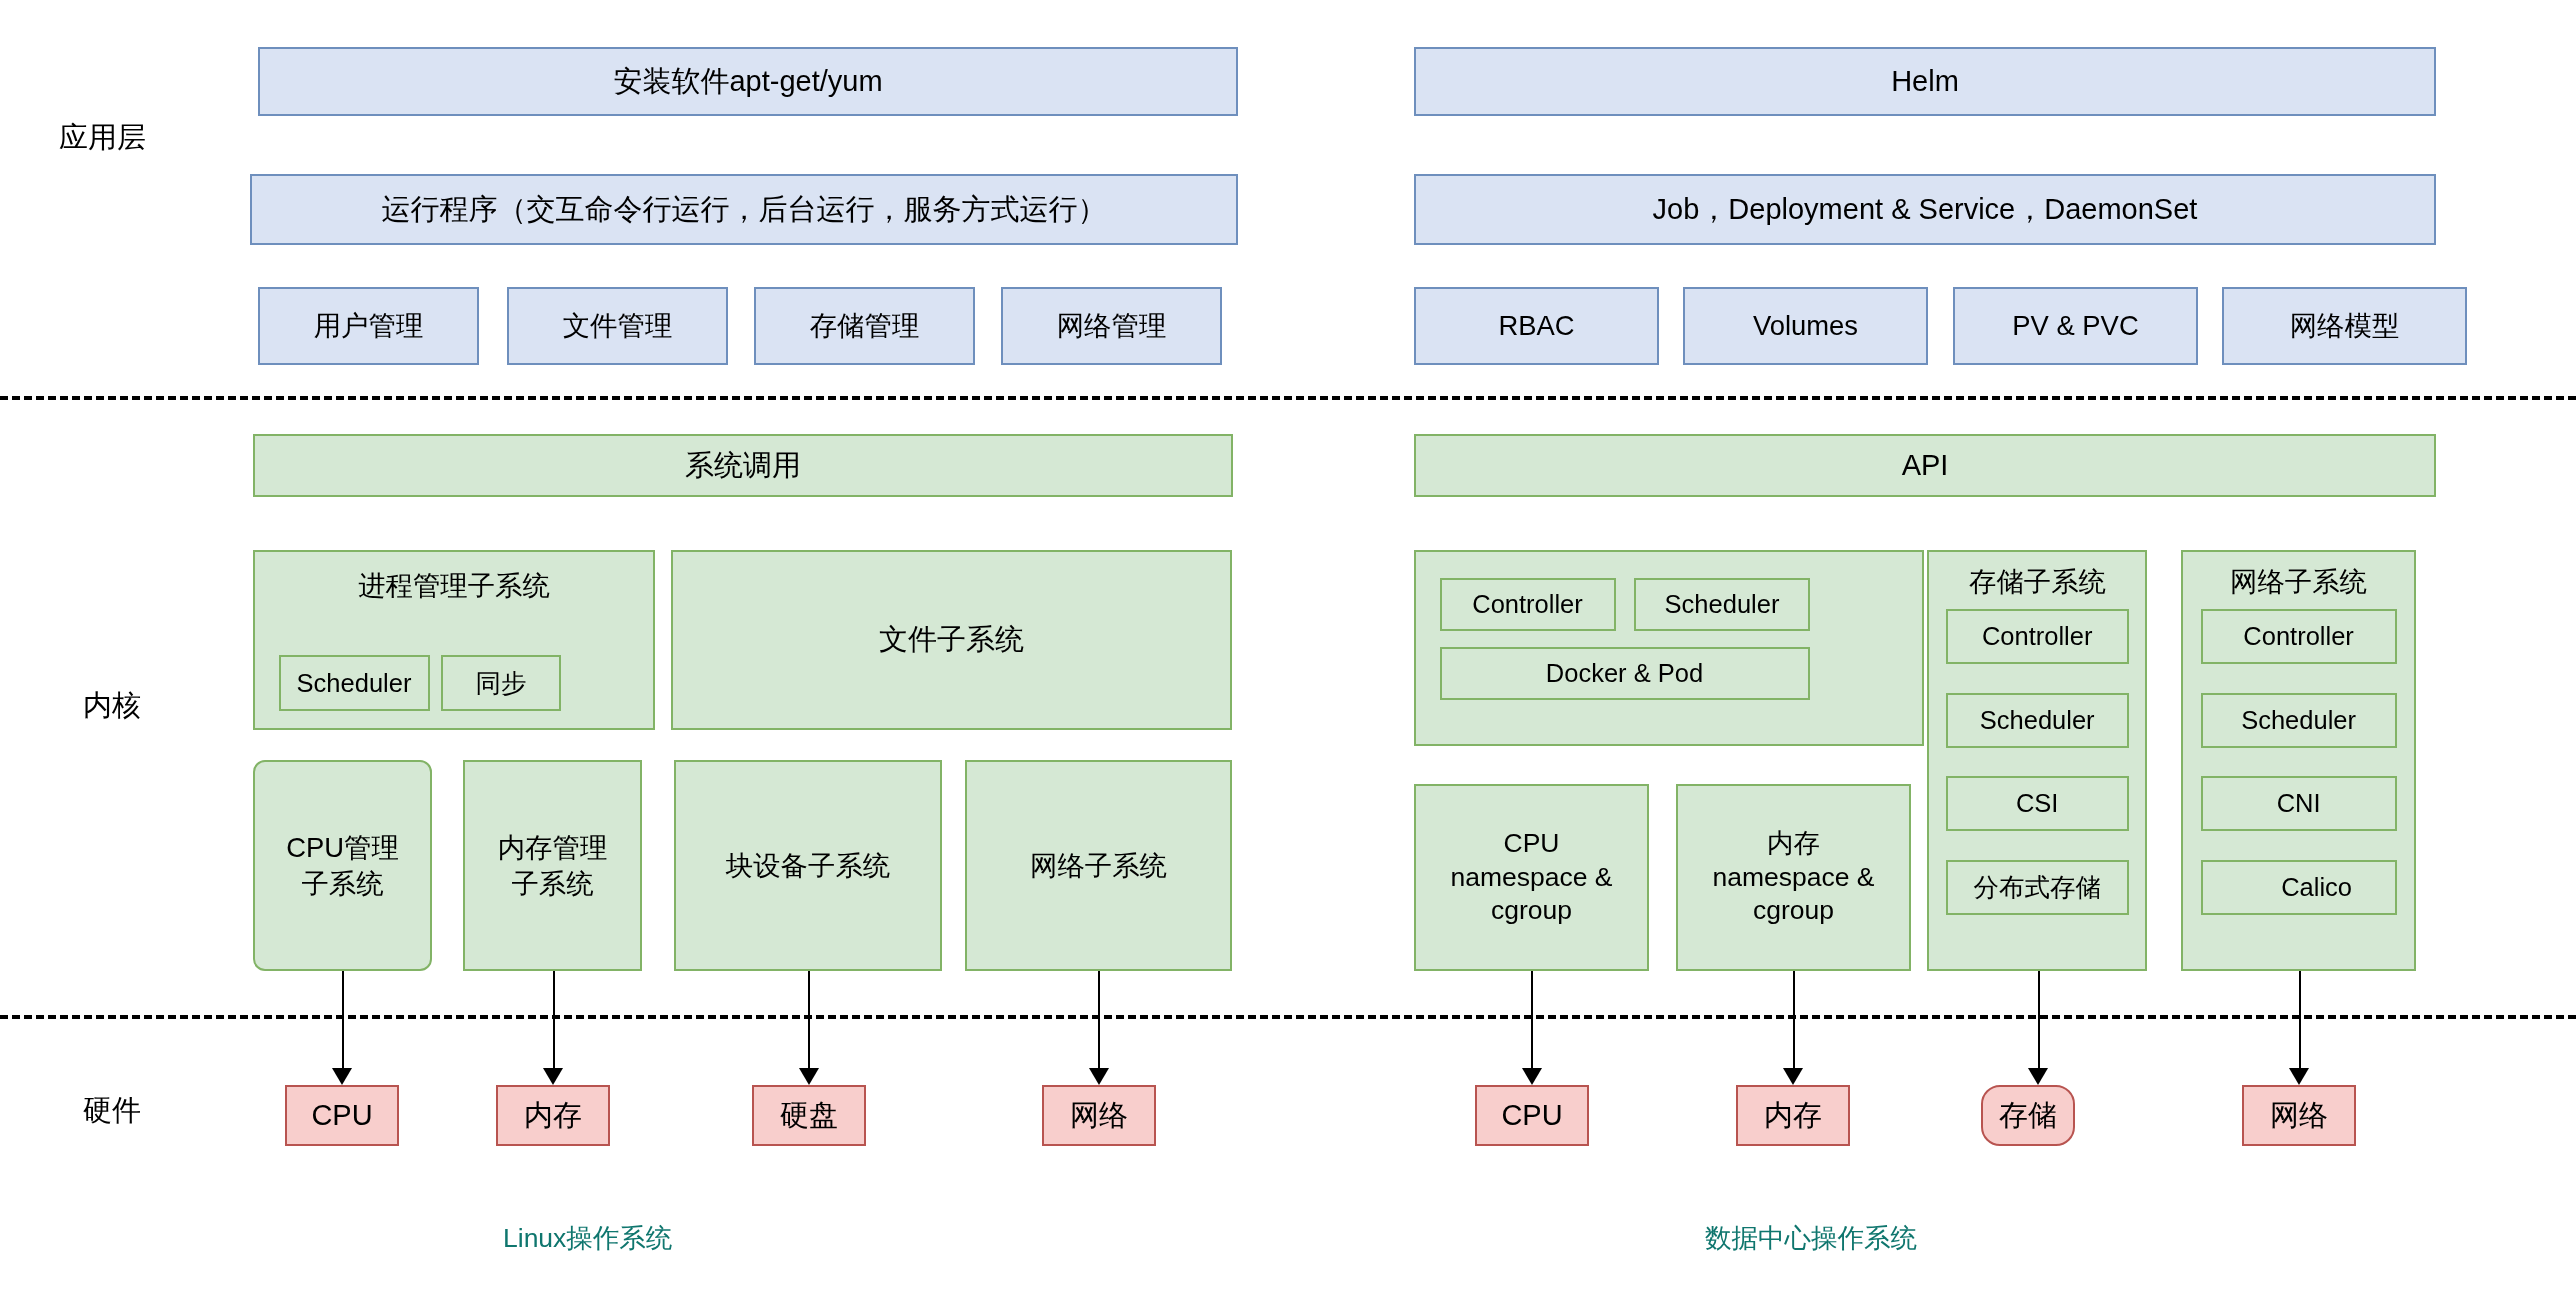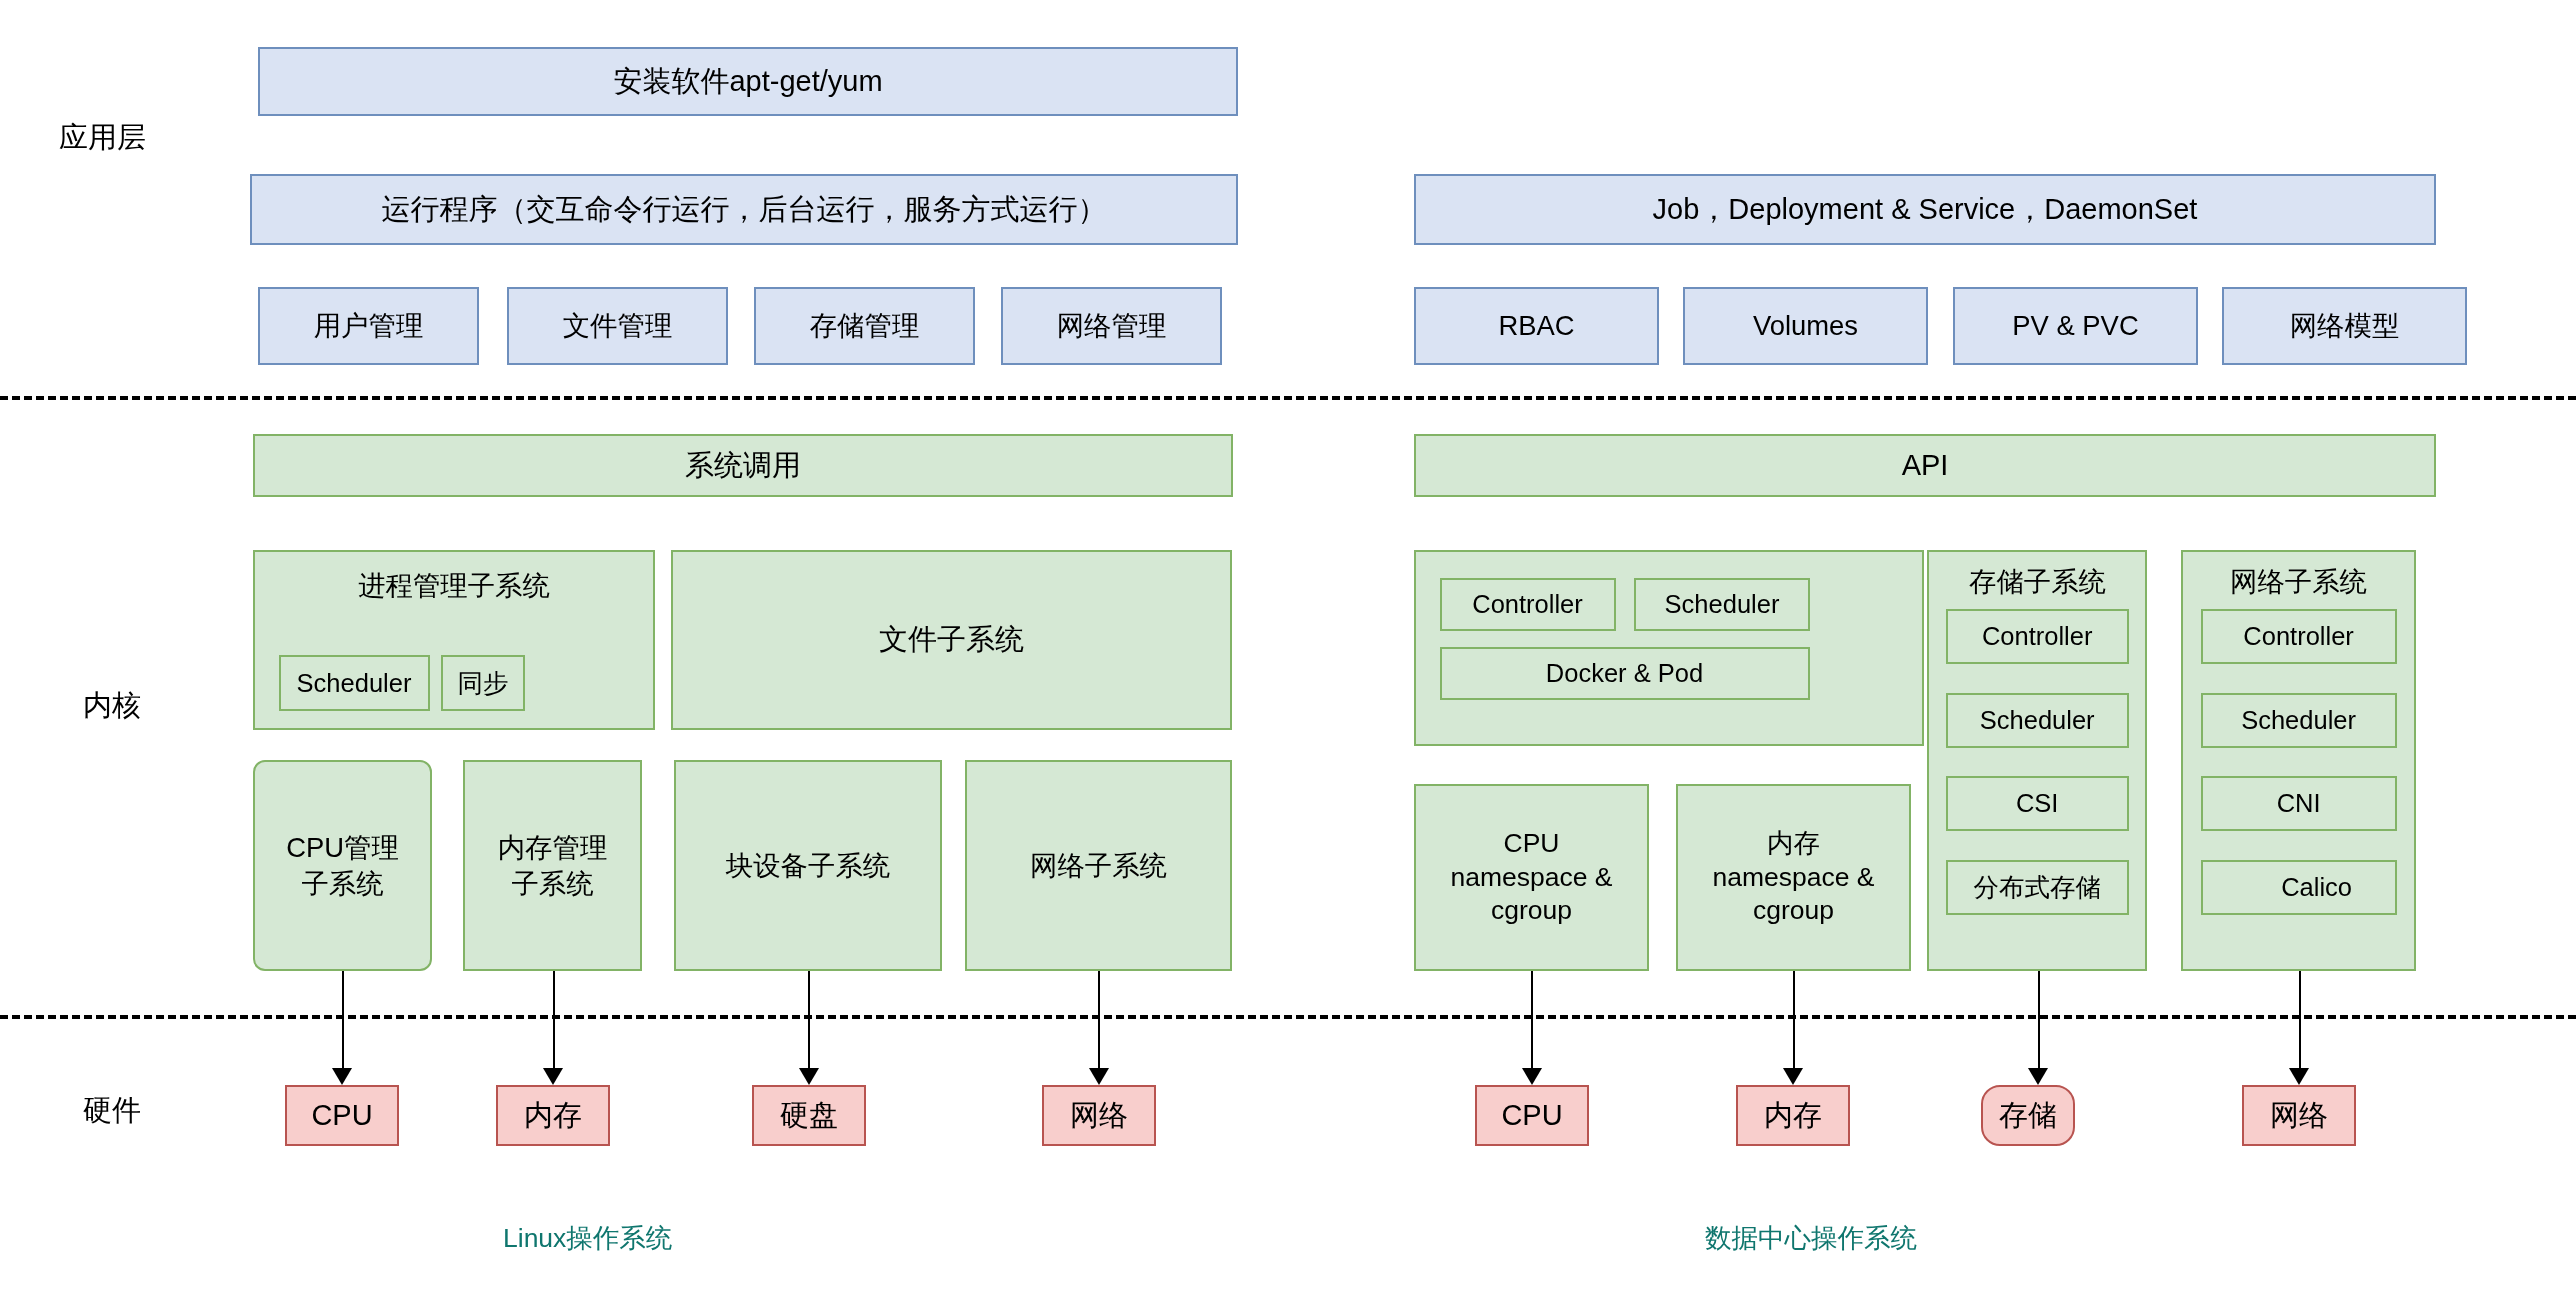--- a/index.html
+++ b/index.html
@@ -113,21 +113,21 @@
   <div class="box blue f28" style="left:258px; top:287px; width:221px; height:78px;">用户管理</div>
   <div class="box blue f28" style="left:507px; top:287px; width:221px; height:78px;">文件管理</div>
   <div class="box blue f28" style="left:754px; top:287px; width:221px; height:78px;">存储管理</div>
   <div class="box blue f28" style="left:1001px; top:287px; width:221px; height:78px;">网络管理</div>
 
   <div class="box green f30" style="left:253px; top:434px; width:980px; height:63px;">系统调用</div>
 
   <div class="abs green" style="left:253px; top:550px; width:402px; height:180px;">
     <div class="abs f28" style="left:0; top:15.7px; width:398px; text-align:center;">进程管理子系统</div>
     <div class="box green-inner f26" style="left:23.5px; top:103px; width:151px; height:56px;">Scheduler</div>
-    <div class="box green-inner f26" style="left:186px; top:103px; width:84px; height:56px;">同步</div>
+    <div class="box green-inner f26" style="left:186px; top:103px; width:120px; height:56px;">同步</div>
   </div>
 
   <div class="box green f30" style="left:671px; top:550px; width:561px; height:180px;">文件子系统</div>
 
   <div class="box green f28" style="left:253px; top:760px; width:179px; height:211px;border-radius:12px;">CPU管理
 子系统</div>
   <div class="box green f28" style="left:463px; top:760px; width:179px; height:211px;">内存管理
 子系统</div>
   <div class="box green f28" style="left:674px; top:760px; width:268px; height:211px;">块设备子系统</div>
   <div class="box green f28" style="left:965px; top:760px; width:267px; height:211px;">网络子系统</div>
@@ -141,20 +141,21 @@
   <div class="arrow-line" style="left:1098px; top:971px; height:103px;"></div>
   <div class="arrow-head" style="left:1089px; top:1068px;"></div>
 
   <div class="box pink f30" style="left:285px; top:1085px; width:114px; height:61px;">CPU</div>
   <div class="box pink f30" style="left:496px; top:1085px; width:114px; height:61px;">内存</div>
   <div class="box pink f30" style="left:752px; top:1085px; width:114px; height:61px;">硬盘</div>
   <div class="box pink f30" style="left:1042px; top:1085px; width:114px; height:61px;">网络</div>
 
   <div class="caption" style="left:503px; top:1220px; width:392px;">Linux操作系统</div>
 
+  <div class="box blue f30" style="left:1414px; top:47px; width:1022px; height:69px;">Helm</div>
 
   <div class="box blue f30" style="left:1414px; top:174px; width:1022px; height:71px;">Job，Deployment &amp; Service，DaemonSet</div>
 
   <div class="box blue f28" style="left:1414px; top:287px; width:245px; height:78px;">RBAC</div>
   <div class="box blue f28" style="left:1683px; top:287px; width:245px; height:78px;">Volumes</div>
   <div class="box blue f28" style="left:1953px; top:287px; width:245px; height:78px;">PV &amp; PVC</div>
   <div class="box blue f28" style="left:2222px; top:287px; width:245px; height:78px;">网络模型</div>
 
   <div class="box green f30" style="left:1414px; top:434px; width:1022px; height:63px;">API</div>
 

